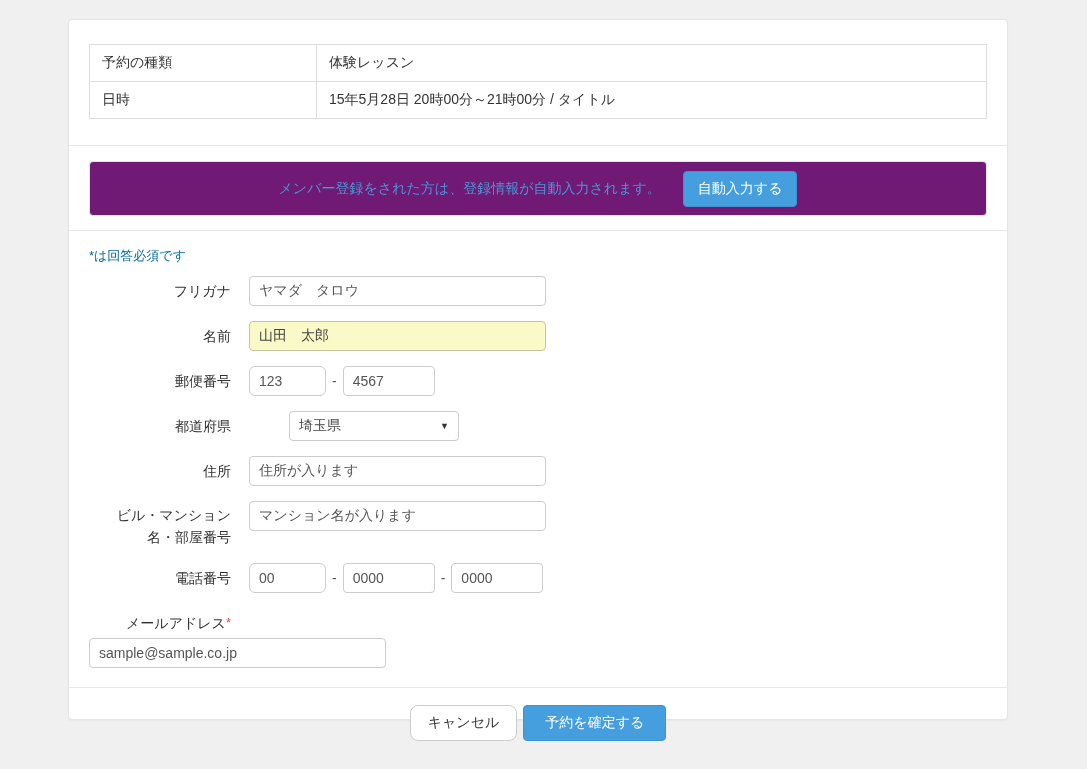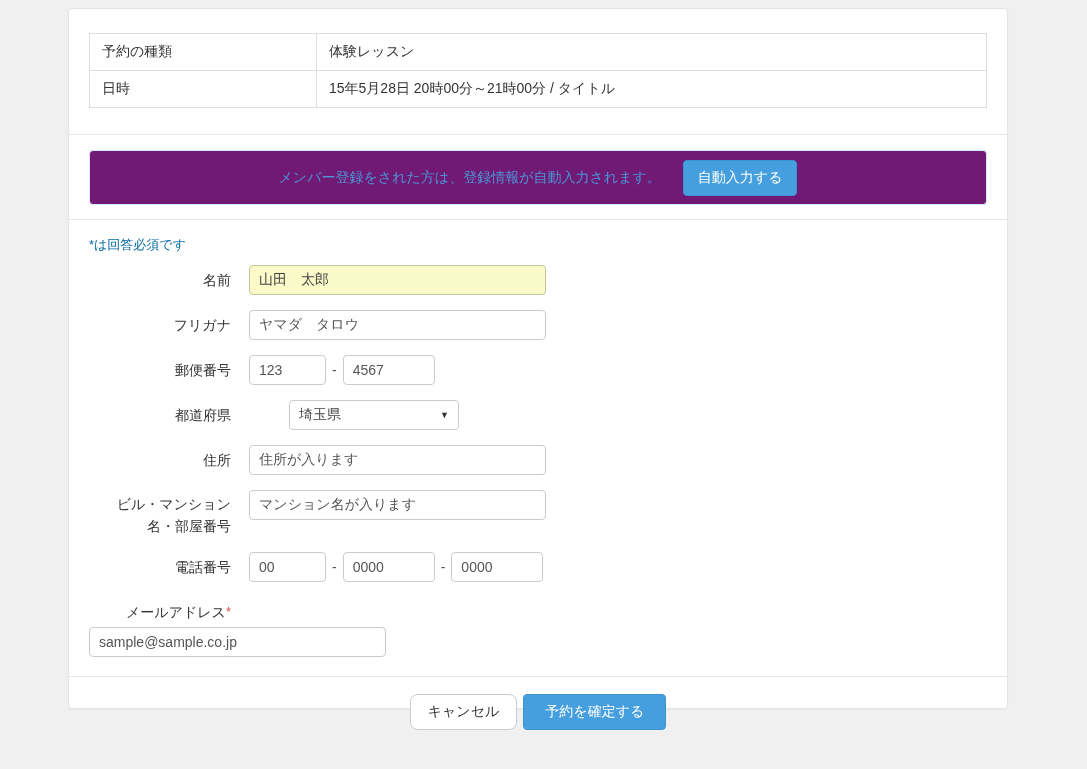--- a/index.html
+++ b/index.html
@@ -4,21 +4,21 @@
 <style>
   * { box-sizing: border-box; margin: 0; padding: 0; }
   html, body {
     width: 1087px; height: 769px;
     background: #f0f0f0;
     font-family: "Liberation Sans", "DejaVu Sans", sans-serif;
     overflow: hidden;
   }
   .card {
     position: absolute;
-    left: 68px; top: 8px;
+    left: 68px; top: 19px;
     width: 940px; height: 701px;
     background: #ffffff;
     border: 1px solid #e4e4e4;
     border-radius: 4px;
     box-shadow: 0 1px 2px rgba(0,0,0,0.04);
   }
   
   .section-table { padding: 24px 20px 26px 20px; border-bottom: 1px solid #e7e7e7; }
   table.summary {
     width: 100%;
@@ -82,21 +82,21 @@
     border: 1px solid #ccc;
     border-radius: 4px;
     padding: 0 9px;
     font-size: 14px;
     color: #555;
     font-family: inherit;
     background: #fff;
     outline: none;
   }
   .w-full { width: 297px; }
-  .w-small { width: 77px; }
+  .w-small { width: 77px; border-radius: 6px; }
   .w-mid { width: 92px; }
   .input-highlight { background: #fafac8; border-color: #c5c59a; color: #444; }
   .dash-sep {
     line-height: 30px;
     font-size: 14px;
     color: #555;
     margin: 0 6px;
   }
   .select-box {
     width: 170px;
@@ -166,27 +166,27 @@
     <div class="info-bar">
       <span class="info-message">メンバー登録をされた方は、登録情報が自動入力されます。</span>
       <button class="btn-autofill">自動入力する</button>
     </div>
   </div>
 
   <div class="section-form">
     <div class="required-note">*は回答必須です</div>
 
     <div class="field-row">
+      <div class="field-label">フリガナ</div>
+      <input type="text" class="text-input w-full" value="ヤマダ　タロウ" style="">
+    </div>
+
+    <div class="field-row">
       <div class="field-label">名前</div>
       <input type="text" class="text-input w-full input-highlight" value="山田　太郎" style="">
-    </div>
-
-    <div class="field-row">
-      <div class="field-label">フリガナ</div>
-      <input type="text" class="text-input w-full" value="ヤマダ　タロウ" style="">
     </div>
 
     <div class="field-row">
       <div class="field-label">郵便番号</div>
       <input type="text" class="text-input w-small" value="123" style="">
       <span class="dash-sep">-</span>
       <input type="text" class="text-input w-mid" value="4567" style="">
     </div>
 
     <div class="field-row">

